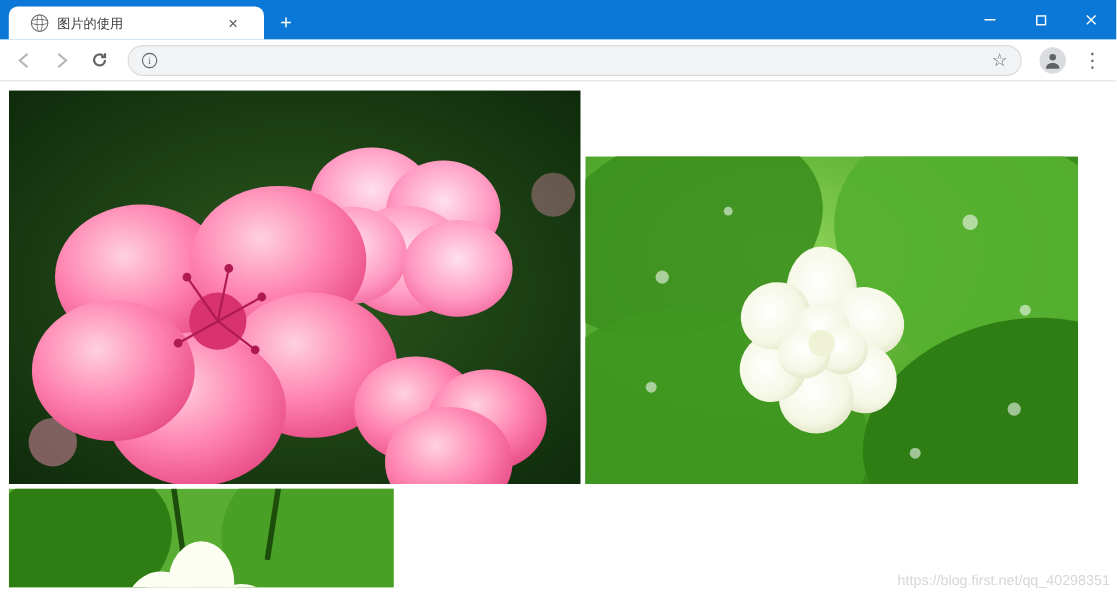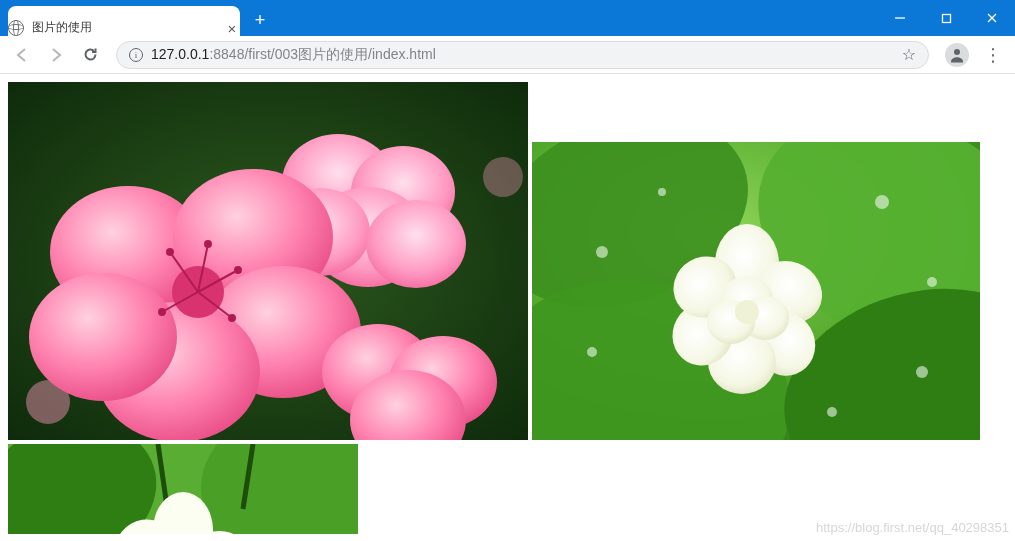--- a/index.html
+++ b/index.html
@@ -23,22 +23,22 @@
       align-items: flex-end;
       height: 36px;
       padding-left: 8px;
     }
     .tab {
       background: #fff;
       height: 30px;
       width: 232px;
       border-radius: 8px 8px 0 0;
       display: flex;
-      align-items: flex-end;
-      padding: 0 0;
+      align-items: center;
+      padding: 0 20px;
       margin-top: 6px;
       gap: 8px;
     }
     .tab .favicon {
       width: 16px; height: 16px;
       border: 1.6px solid #6b6b6b;
       border-radius: 50%;
       position: relative;
       flex-shrink: 0;
     }
@@ -240,24 +240,20 @@
       </svg>
   </div>
   <div class="nav-btn">
     <svg width="17" height="17">
         <path d="M13.5 8.5a5 5 0 1 1-1.6-3.7"></path>
         <path d="M13.5 2.5v3.5h-3.5"></path>
       </svg>
   </div>
   <div class="addr">
     <span class="info-icon">i</span>
-    <span class="url">
-      <span class="host">127.0.0.1</span>
-        <span class="port-path">:8848/first/003图片的使用/index.html</span>
-    </span>
     <span style="flex:1"></span>
     <span class="star">☆</span>
   </div>
   <div class="avatar">
     <svg width="18" height="18" viewBox="0 0 24 24">
         <circle cx="12" cy="8" r="4"></circle>
         <path d="M4 21c0-4 4-6 8-6s8 2 8 6v1H4z"></path>
       </svg>
   </div>
   <div class="menu-btn">⋮</div>

